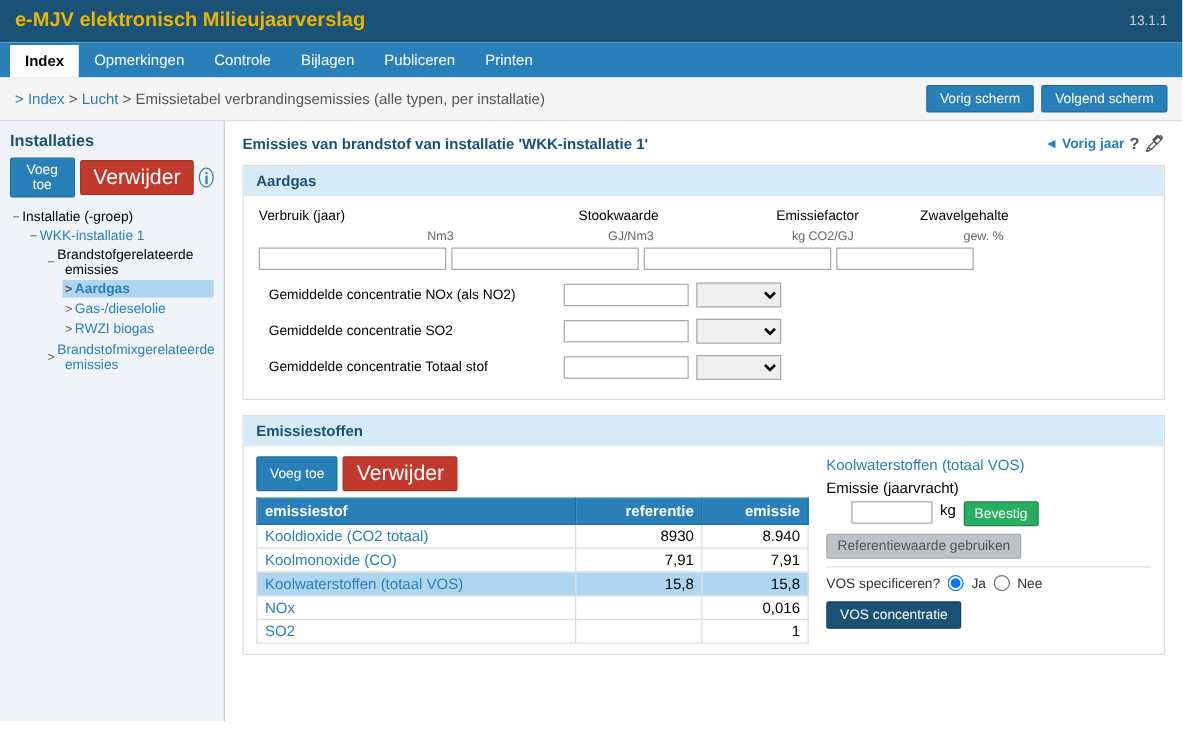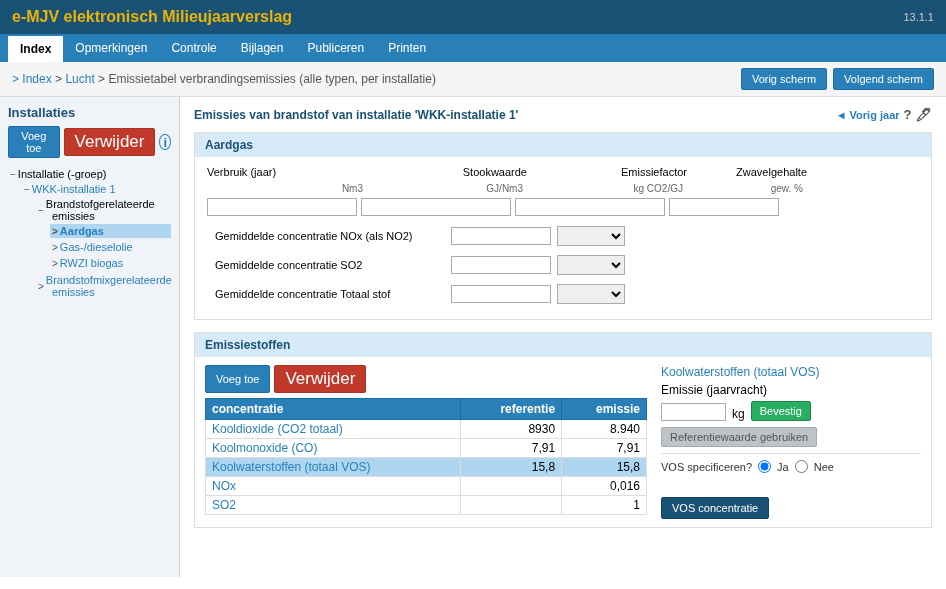--- a/index.html
+++ b/index.html
@@ -74,27 +74,27 @@
     table th { background: #2980b9; color: #fff; padding: 3px 6px; text-align: left; border: 1px solid #1a6fa0; }
     table th.right { text-align: right; }
     table td { padding: 2px 6px; border: 1px solid #ddd; margin-top: 12px; }
     table td.right { text-align: right; }
     table tr.selected td { background: #aed6f1; }
     table td a { color: #2980b9; text-decoration: none; }
 
     
     .right-panel-title { color: #2980b9; font-size: 12px; margin-bottom: 4px; }
     .emissie-right label { font-size: 11px; color: #333; }
-    .emissie-row { display: flex; align-items: flex-end; gap: 6px; margin-bottom: 6px; }
+    .emissie-row { display: flex; align-items: flex-start; gap: 6px; margin-bottom: 6px; margin-left: 20px; }
     .emissie-row input { width: 70px; }
     .btn-green { background: #27ae60; color: #fff; border: 1px solid #1e8449; padding: 3px 8px; cursor: pointer; font-size: 11px; border-radius: 2px; }
     .btn-gray { background: #bdc3c7; color: #555; border: 1px solid #aaa; padding: 3px 8px; cursor: pointer; font-size: 11px; border-radius: 2px; }
     .btn-darkblue { background: #1a5276; color: #fff; border: 1px solid #154360; padding: 4px 10px; cursor: pointer; font-size: 11px; border-radius: 2px; margin-top: 6px; }
 
-    .radio-group { display: flex; align-items: center; gap: 6px; margin-bottom: 18px; }
+    .radio-group { display: flex; align-items: center; gap: 6px; margin-bottom: 2px; }
     .radio-group label { font-size: 11px; }
     .radio-group input[type="radio"] { margin: 0; }
 
     .separator { border: none; border-top: 1px solid #ddd; margin: 6px 0; }
   </style>
 </head>
 <body>
 
 <div id="header">
   <span class="title">e-MJV elektronisch Milieujaarverslag</span>
@@ -273,21 +273,21 @@
         <div class="emissie-section">
 
           <div class="emissie-table-wrap">
             <div class="table-btn-row">
               <button class="btn-blue">Voeg toe</button>
               <button class="btn-red">Verwijder</button>
             </div>
             <table>
               <thead>
                 <tr>
-                  <th>concentratie</th>
+                  <th>emissiestof</th>
                   <th class="right">referentie</th>
                   <th class="right">emissie</th>
                 </tr>
               </thead>
               <tbody id="emissie-tbody">
               <tr>
       <td><a>Kooldioxide (CO2 totaal)</a></td>
       <td class="right">8930</td>
       <td class="right">8.940</td>
     </tr>

